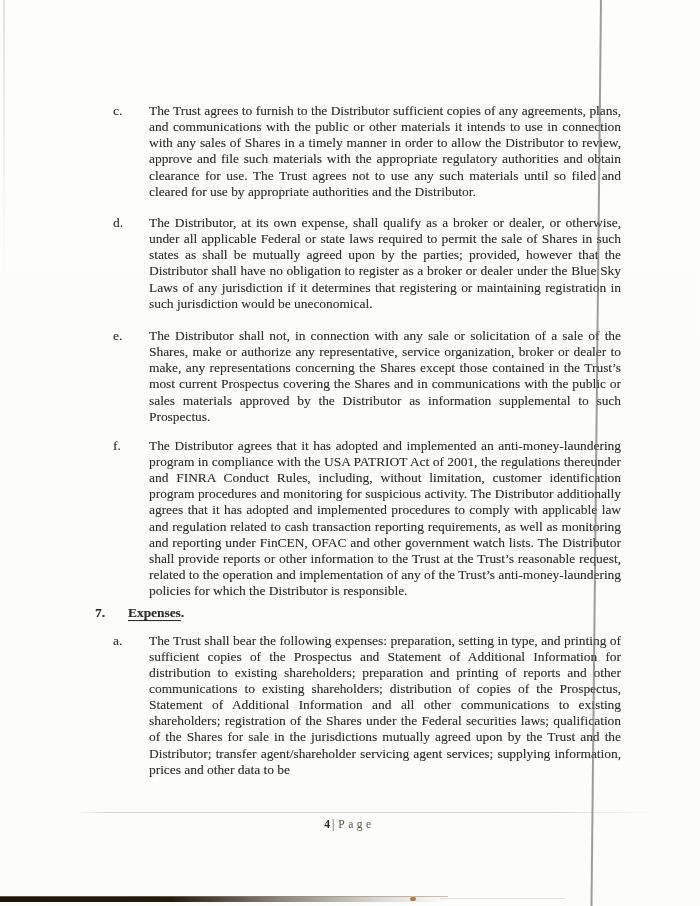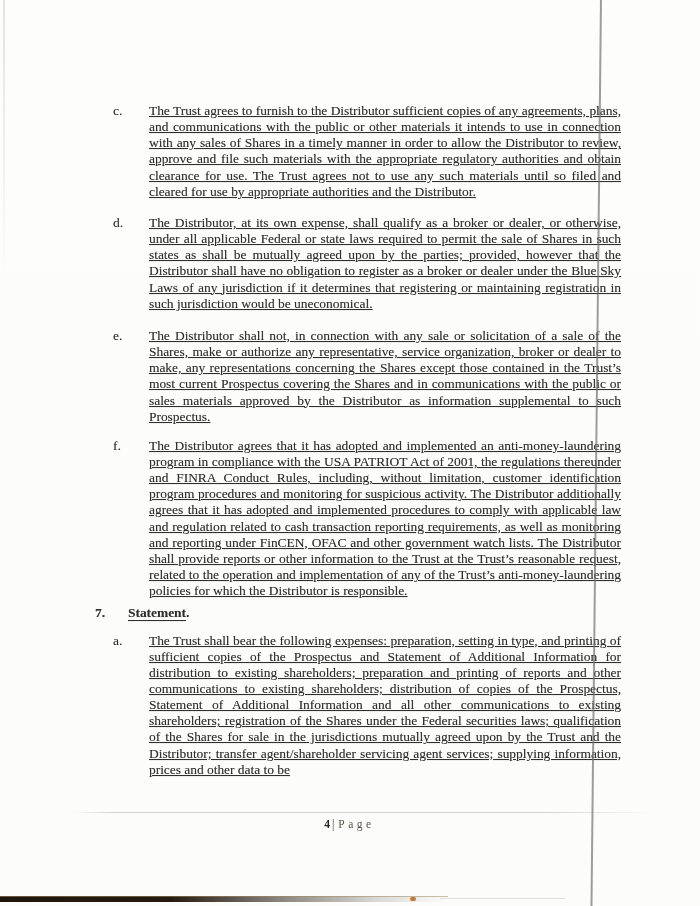--- a/index.html
+++ b/index.html
@@ -20,21 +20,21 @@
   .content {
     position: absolute;
     left: 113px; top: 103px;
     width: 512px;
     font-size: 13.4px;
     line-height: 16.15px;
     text-shadow: 0.2px 0.2px 0.3px rgba(40,40,40,0.35);
   }
   .para { display: flex; }
   .para .plabel { width: 36px; flex: none; }
-  .para .ptext  { width: 472px; text-align: justify; text-decoration: underline; }
+  .para .ptext  { width: 472px; text-align: justify; }
   .mb-c { margin-bottom: 15px; }
   .mb-d { margin-bottom: 16px; }
   .mb-e { margin-bottom: 13px; }
   .mb-f { margin-bottom: 6px; }
   .section {
     margin-left: -18px;
     font-weight: bold;
     margin-bottom: 11px;
     display: flex;
   }
@@ -134,21 +134,21 @@
       <span class="ptext">The Distributor shall not, in connection with any sale or solicitation of a sale of the Shares, make or authorize any representative, service organization, broker or dealer to make, any representations concerning the Shares except those contained in the Trust’s most current Prospectus covering the Shares and in communications with the public or sales materials approved by the Distributor as information supplemental to such Prospectus.</span>
     </div>
 
     <div class="para mb-f">
       <span class="plabel">f.</span>
       <span class="ptext">The Distributor agrees that it has adopted and implemented an anti-money-laundering program in compliance with the USA PATRIOT Act of 2001, the regulations thereunder and FINRA Conduct Rules, including, without limitation, customer identification program procedures and monitoring for suspicious activity. The Distributor additionally agrees that it has adopted and implemented procedures to comply with applicable law and regulation related to cash transaction reporting requirements, as well as monitoring and reporting under FinCEN, OFAC and other government watch lists. The Distributor shall provide reports or other information to the Trust at the Trust’s reasonable request, related to the operation and implementation of any of the Trust’s anti-money-laundering policies for which the Distributor is responsible.</span>
     </div>
 
     <div class="section">
       <span class="snum">7.</span>
-      <span><span class="stitle-underline">Statement</span><span>.</span></span>
+      <span><span class="stitle-underline">Expenses</span><span>.</span></span>
     </div>
 
     <div class="para">
       <span class="plabel">a.</span>
       <span class="ptext">The Trust shall bear the following expenses: preparation, setting in type, and printing of sufficient copies of the Prospectus and Statement of Additional Information for distribution to existing shareholders; preparation and printing of reports and other communications to existing shareholders; distribution of copies of the Prospectus, Statement of Additional Information and all other communications to existing shareholders; registration of the Shares under the Federal securities laws; qualification of the Shares for sale in the jurisdictions mutually agreed upon by the Trust and the Distributor; transfer agent/shareholder servicing agent services; supplying information, prices and other data to be</span>
     </div>
 
   </div>
 
   <div class="footer-rule"></div>

